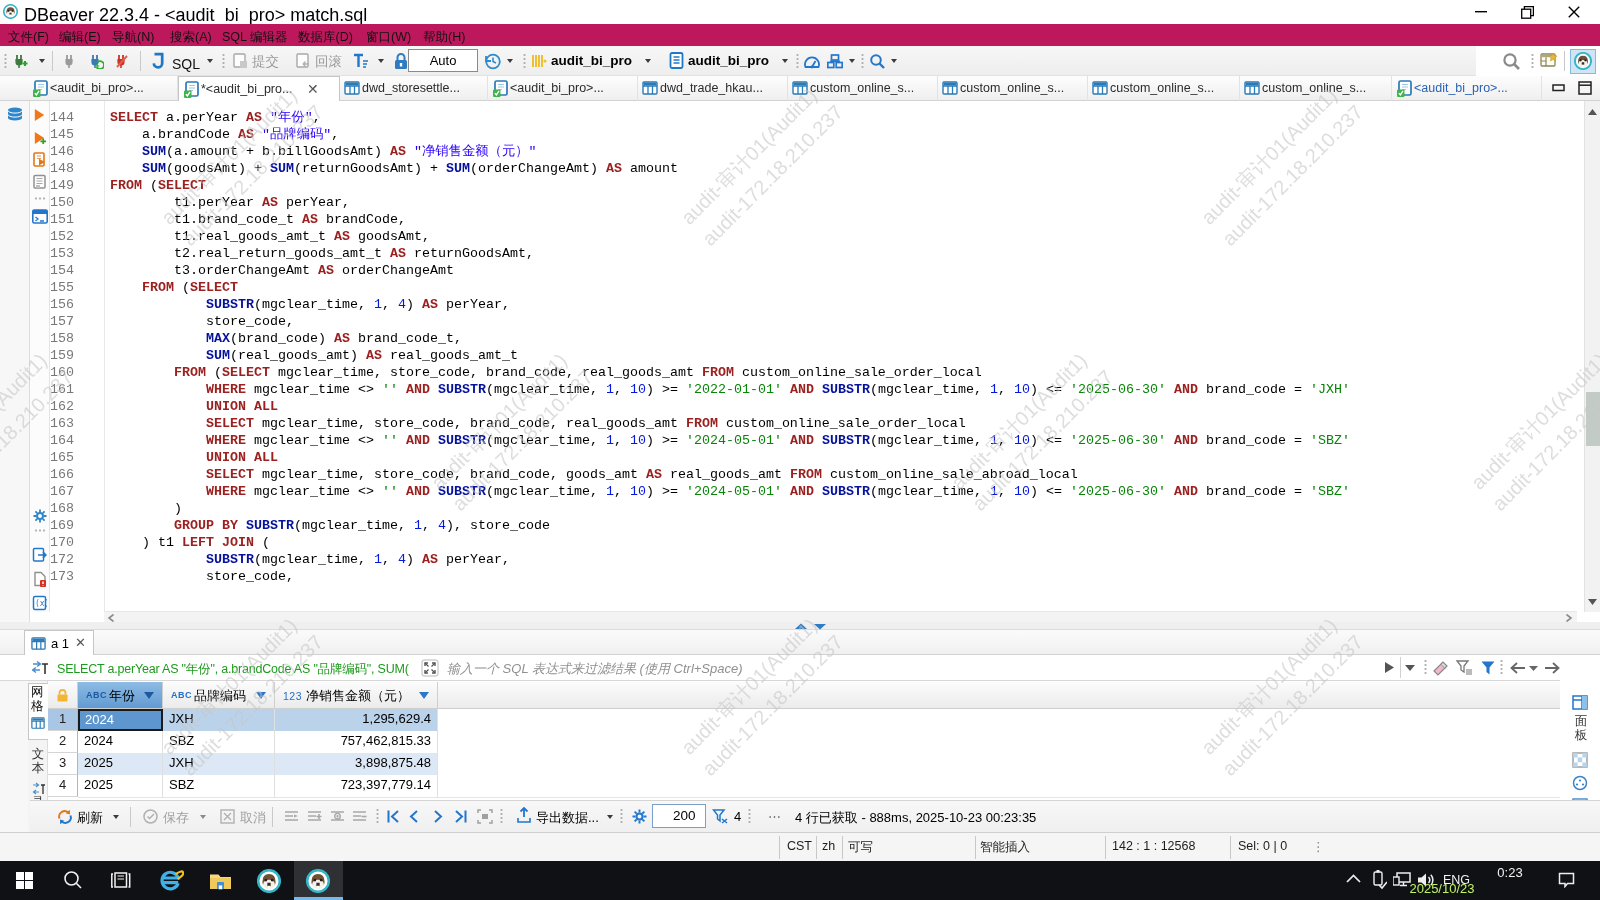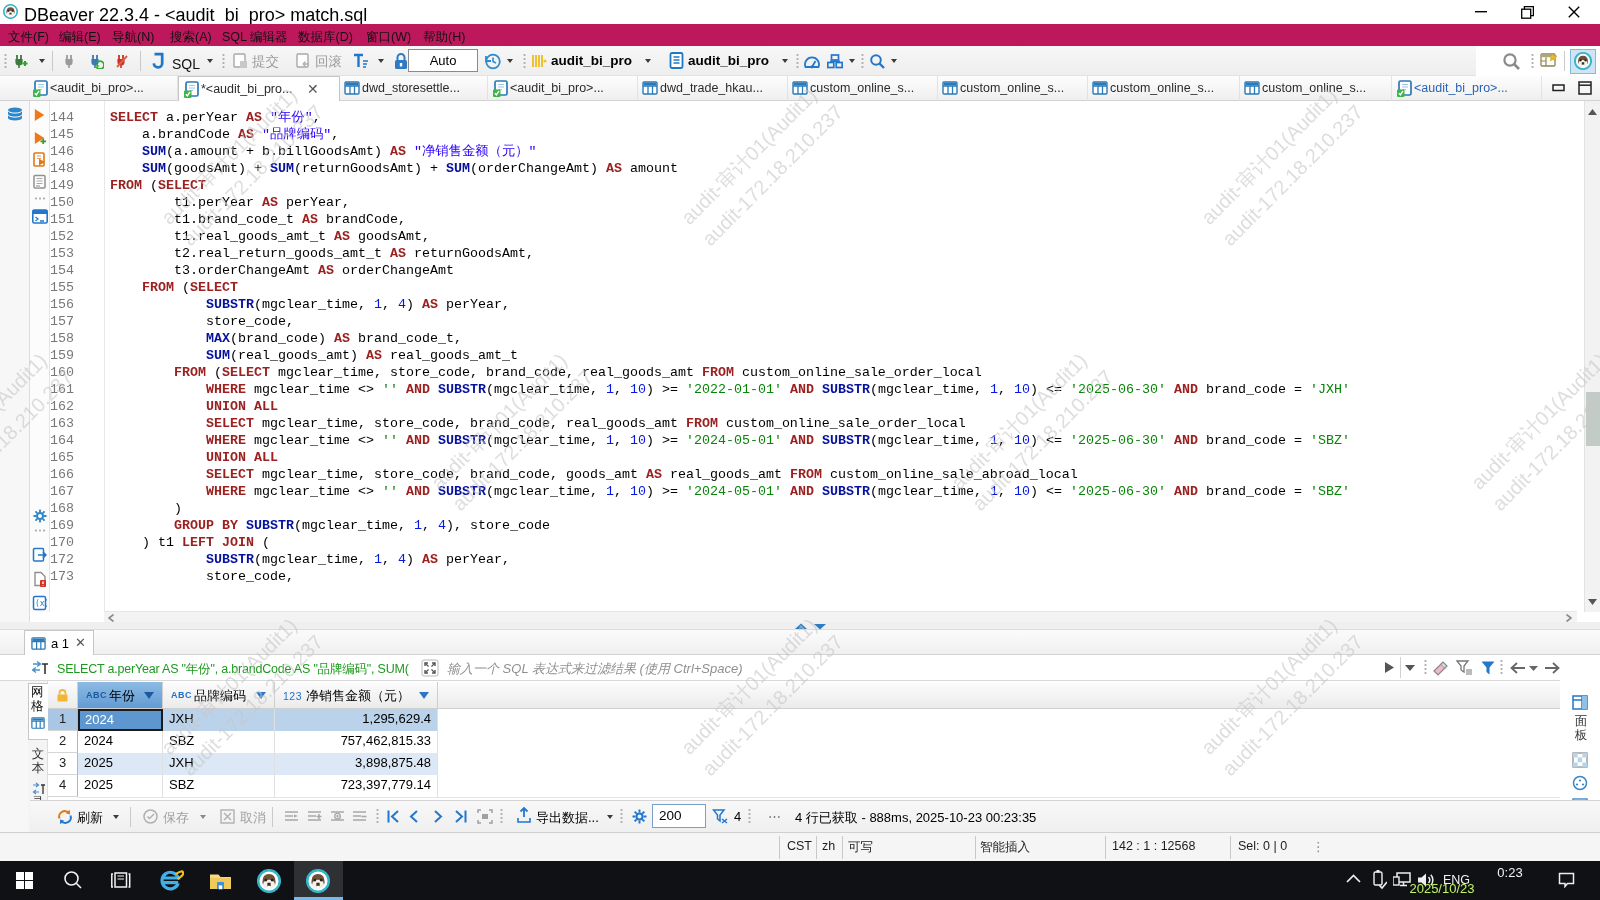--- a/index.html
+++ b/index.html
@@ -54,21 +54,21 @@
 .gh{position:absolute;top:0;height:27px;background:linear-gradient(#fcfcfc,#ebebeb);border-right:1px solid #cfcfcf;border-bottom:1px solid #cfcfcf}
 .gh .pre{position:absolute;left:8px;top:8px;font-size:9px;font-weight:bold;color:#2470c8;letter-spacing:0.5px}
 .gh .nm{position:absolute;top:5px;color:#000}
 .sortarr{position:absolute;top:10px;width:0;height:0;border-left:5.5px solid transparent;border-right:5.5px solid transparent;border-top:7px solid #2e77c8}
 .gc{position:absolute;height:22px;border-right:1px solid #e0e0e0;padding:2px 6px 0 6px;color:#000;white-space:nowrap}
 .rnum{position:absolute;left:0;width:30px;height:22px;border-right:1px solid #b5b5b5;border-bottom:1px solid #d5d5d5;text-align:center;padding-top:2px;color:#222;background:#fff}
 #rstrip{left:1560px;top:655px;width:40px;height:177px;background:#fff}
 #rtoolbar{left:30px;top:800px;width:1570px;height:32px;background:linear-gradient(#f8f8f8,#efefef);border-top:1px solid #d4d4d4}
 #rtoolbar .t{position:absolute;top:8px;font-size:13px;color:#000;white-space:nowrap}
 #rtoolbar .t.dis{color:#a0a0a0}
-#countbox{position:absolute;left:622px;top:3px;width:54px;height:24px;border:1px solid #7aa0c8;background:#fff;font-size:13.5px;padding:3px 0 0 6px}
+#countbox{position:absolute;left:622px;top:3px;width:54px;height:24px;border:1px solid #7aa0c8;background:#fff;font-size:13.5px;padding:3px 0 0 20px}
 
 #status{left:0;top:832px;width:1600px;height:29px;background:#f5f5f5;border-top:1px solid #cfcfcf;font-size:12.5px;color:#1d1d1d}
 #status span{position:absolute;top:6px;white-space:nowrap}
 .ssep{position:absolute;top:3px;width:1px;height:23px;background:#c8c8c8}
 
 #task{left:0;top:861px;width:1600px;height:39px;background:#101114;color:#fff}
 
 #wm{left:0;top:0;width:1600px;height:861px;pointer-events:none;overflow:hidden;z-index:50}
 </style></head><body>
 <div id="app">

